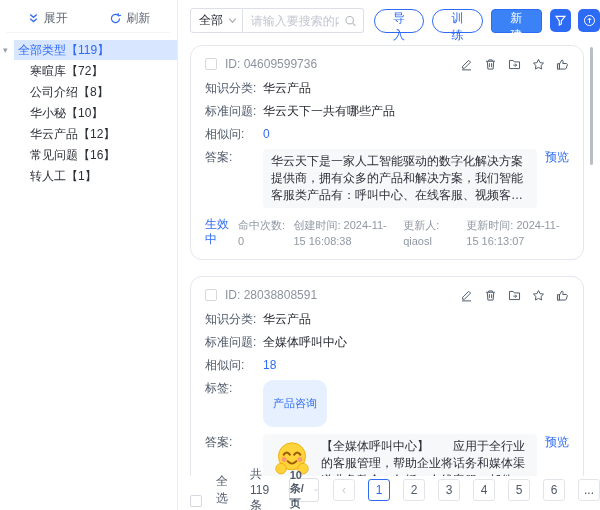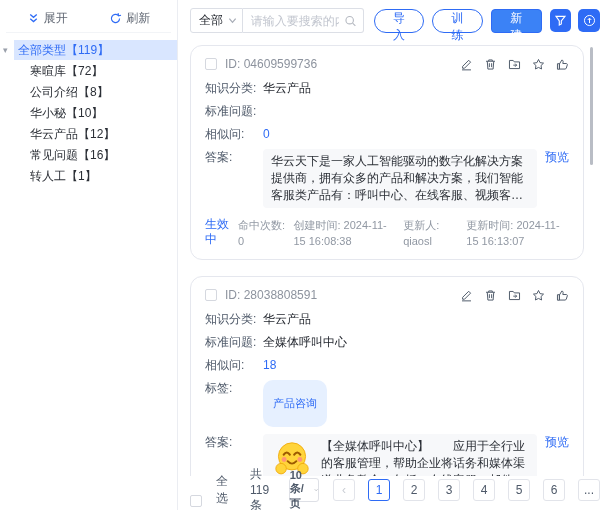--- a/index.html
+++ b/index.html
@@ -159,20 +159,21 @@
               <path d="M1.8 7h2.4v6.8H1.8zM4.2 13V7.4l3-4.9c.9 0 1.6.7 1.6 1.8L8.4 6.8h4.3c.9 0 1.5.8 1.2 1.7l-1.2 3.9c-.2.7-.9 1.2-1.6 1.2H4.2z"></path>
             </svg>
       </span>
     </div>
     <div class="row r-cat">
           <span class="lab">知识分类:</span>
           <span class="val v-cat">华云产品</span>
         </div>
     <div class="row r-q">
           <span class="lab">标准问题:</span>
+          <span class="val v-q">华云天下一共有哪些产品</span>
         </div>
     <div class="row r-sim">
           <span class="lab">相似问:</span>
           <span class="val blue v-sim">0</span>
         </div>
 
     <div class="row ansrow r-ans">
       <span class="lab">答案:</span>
       <span class="ansbox">
 

